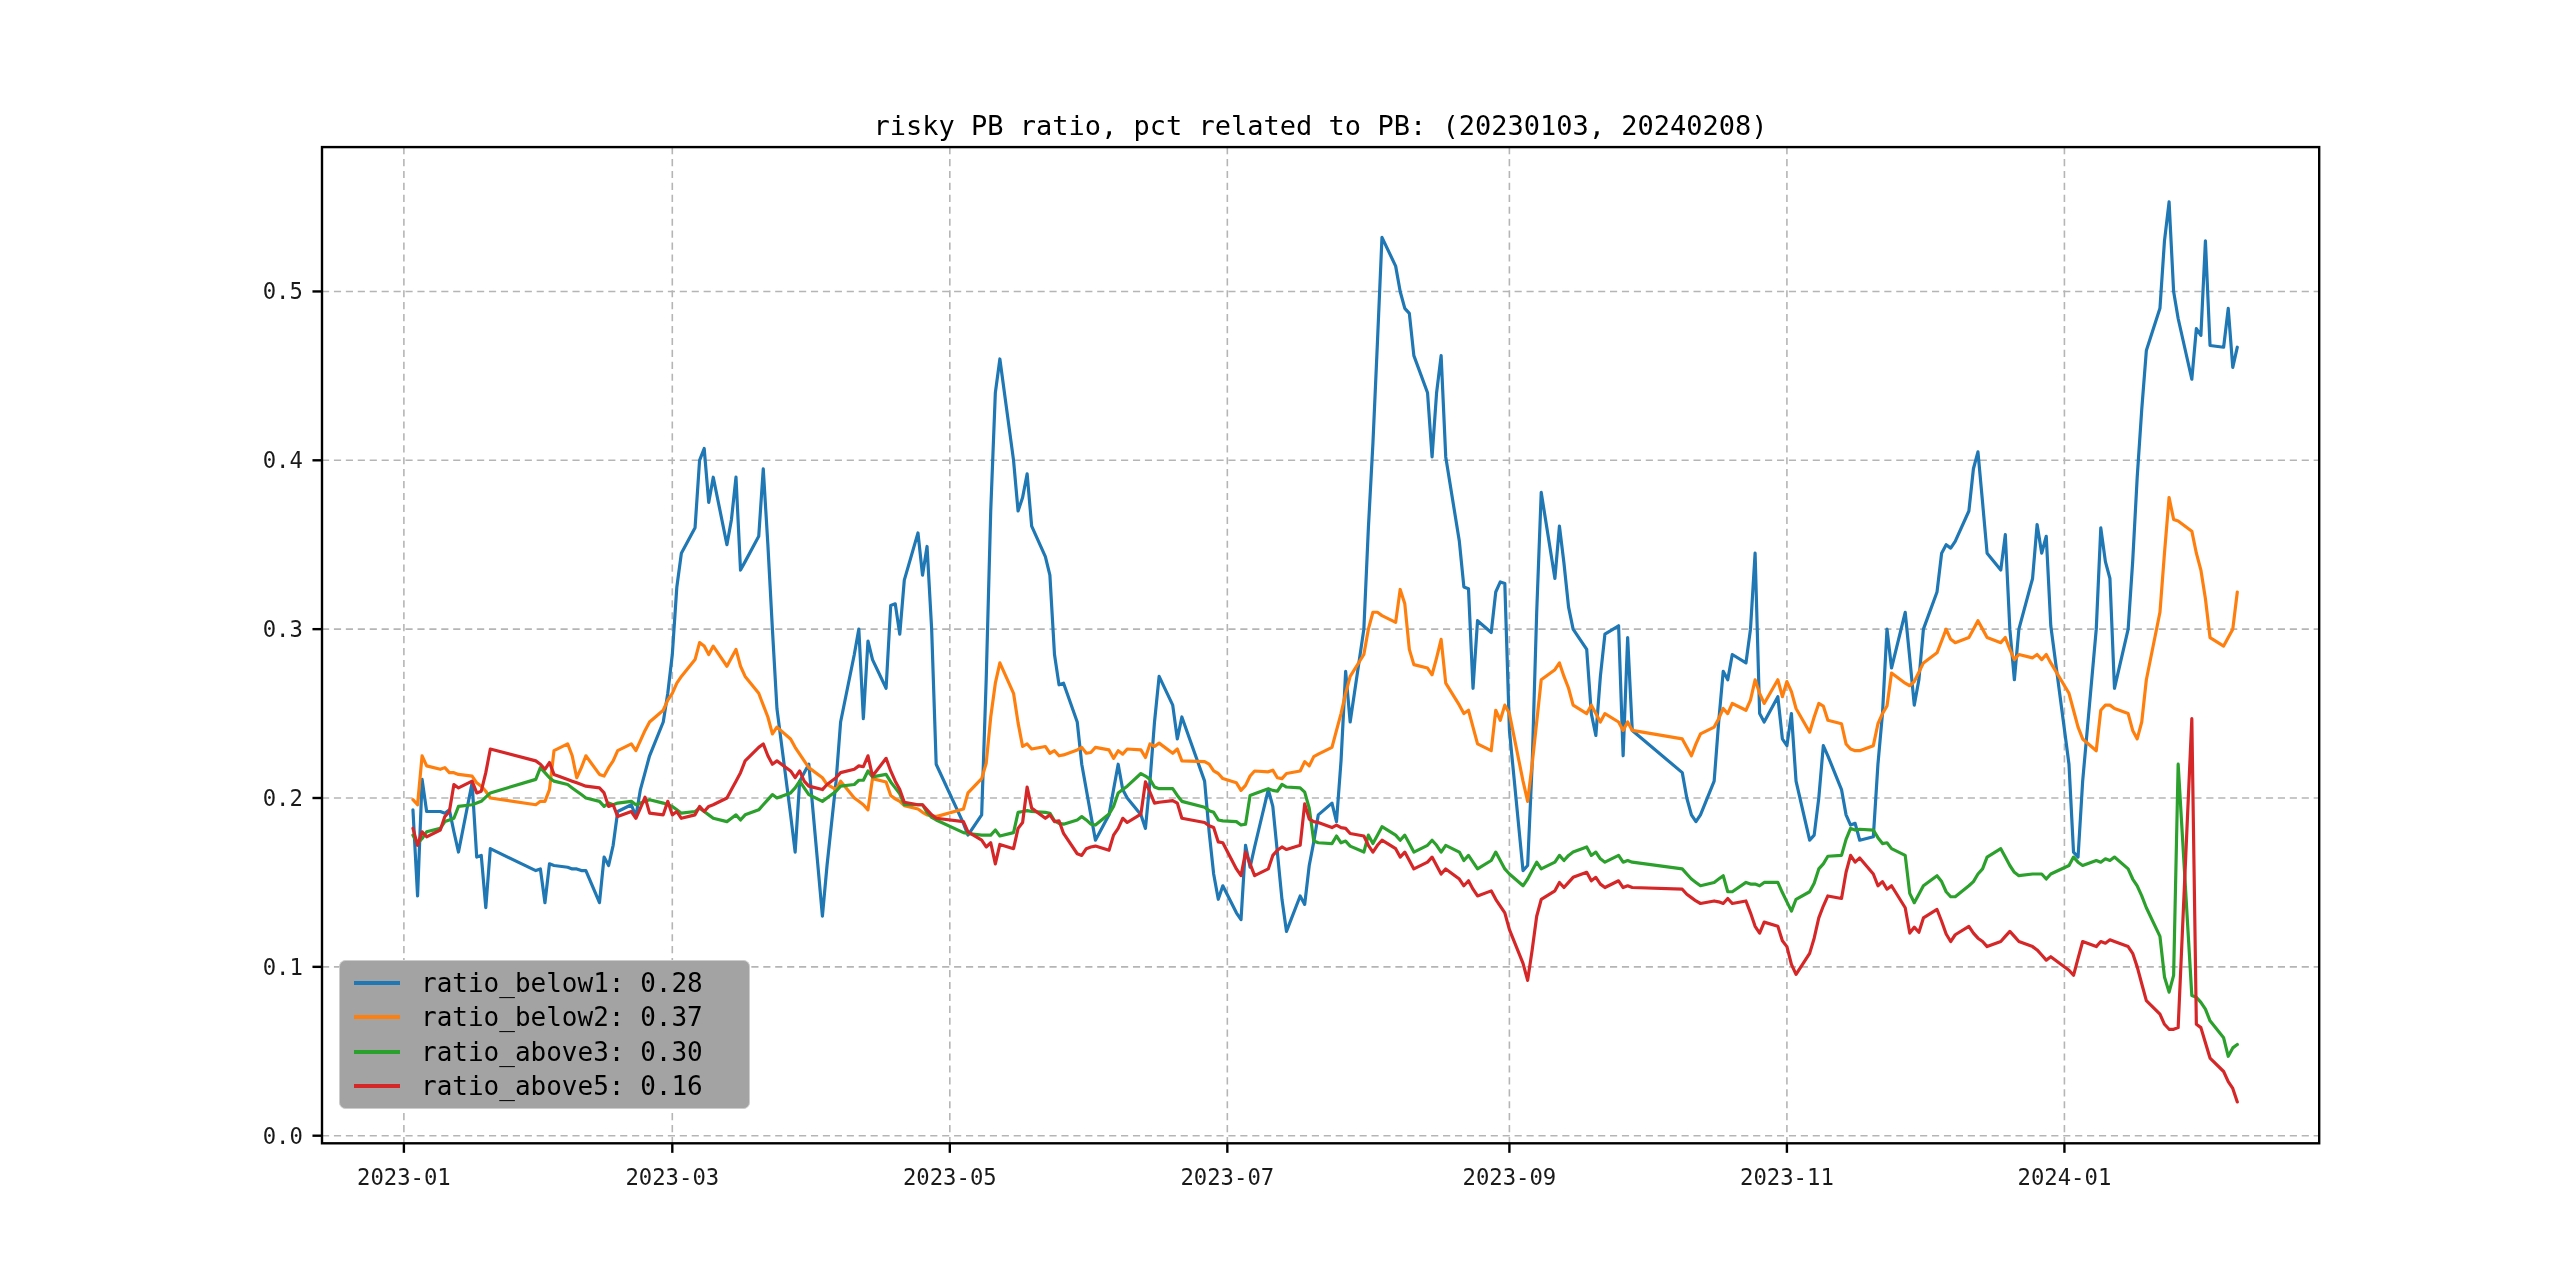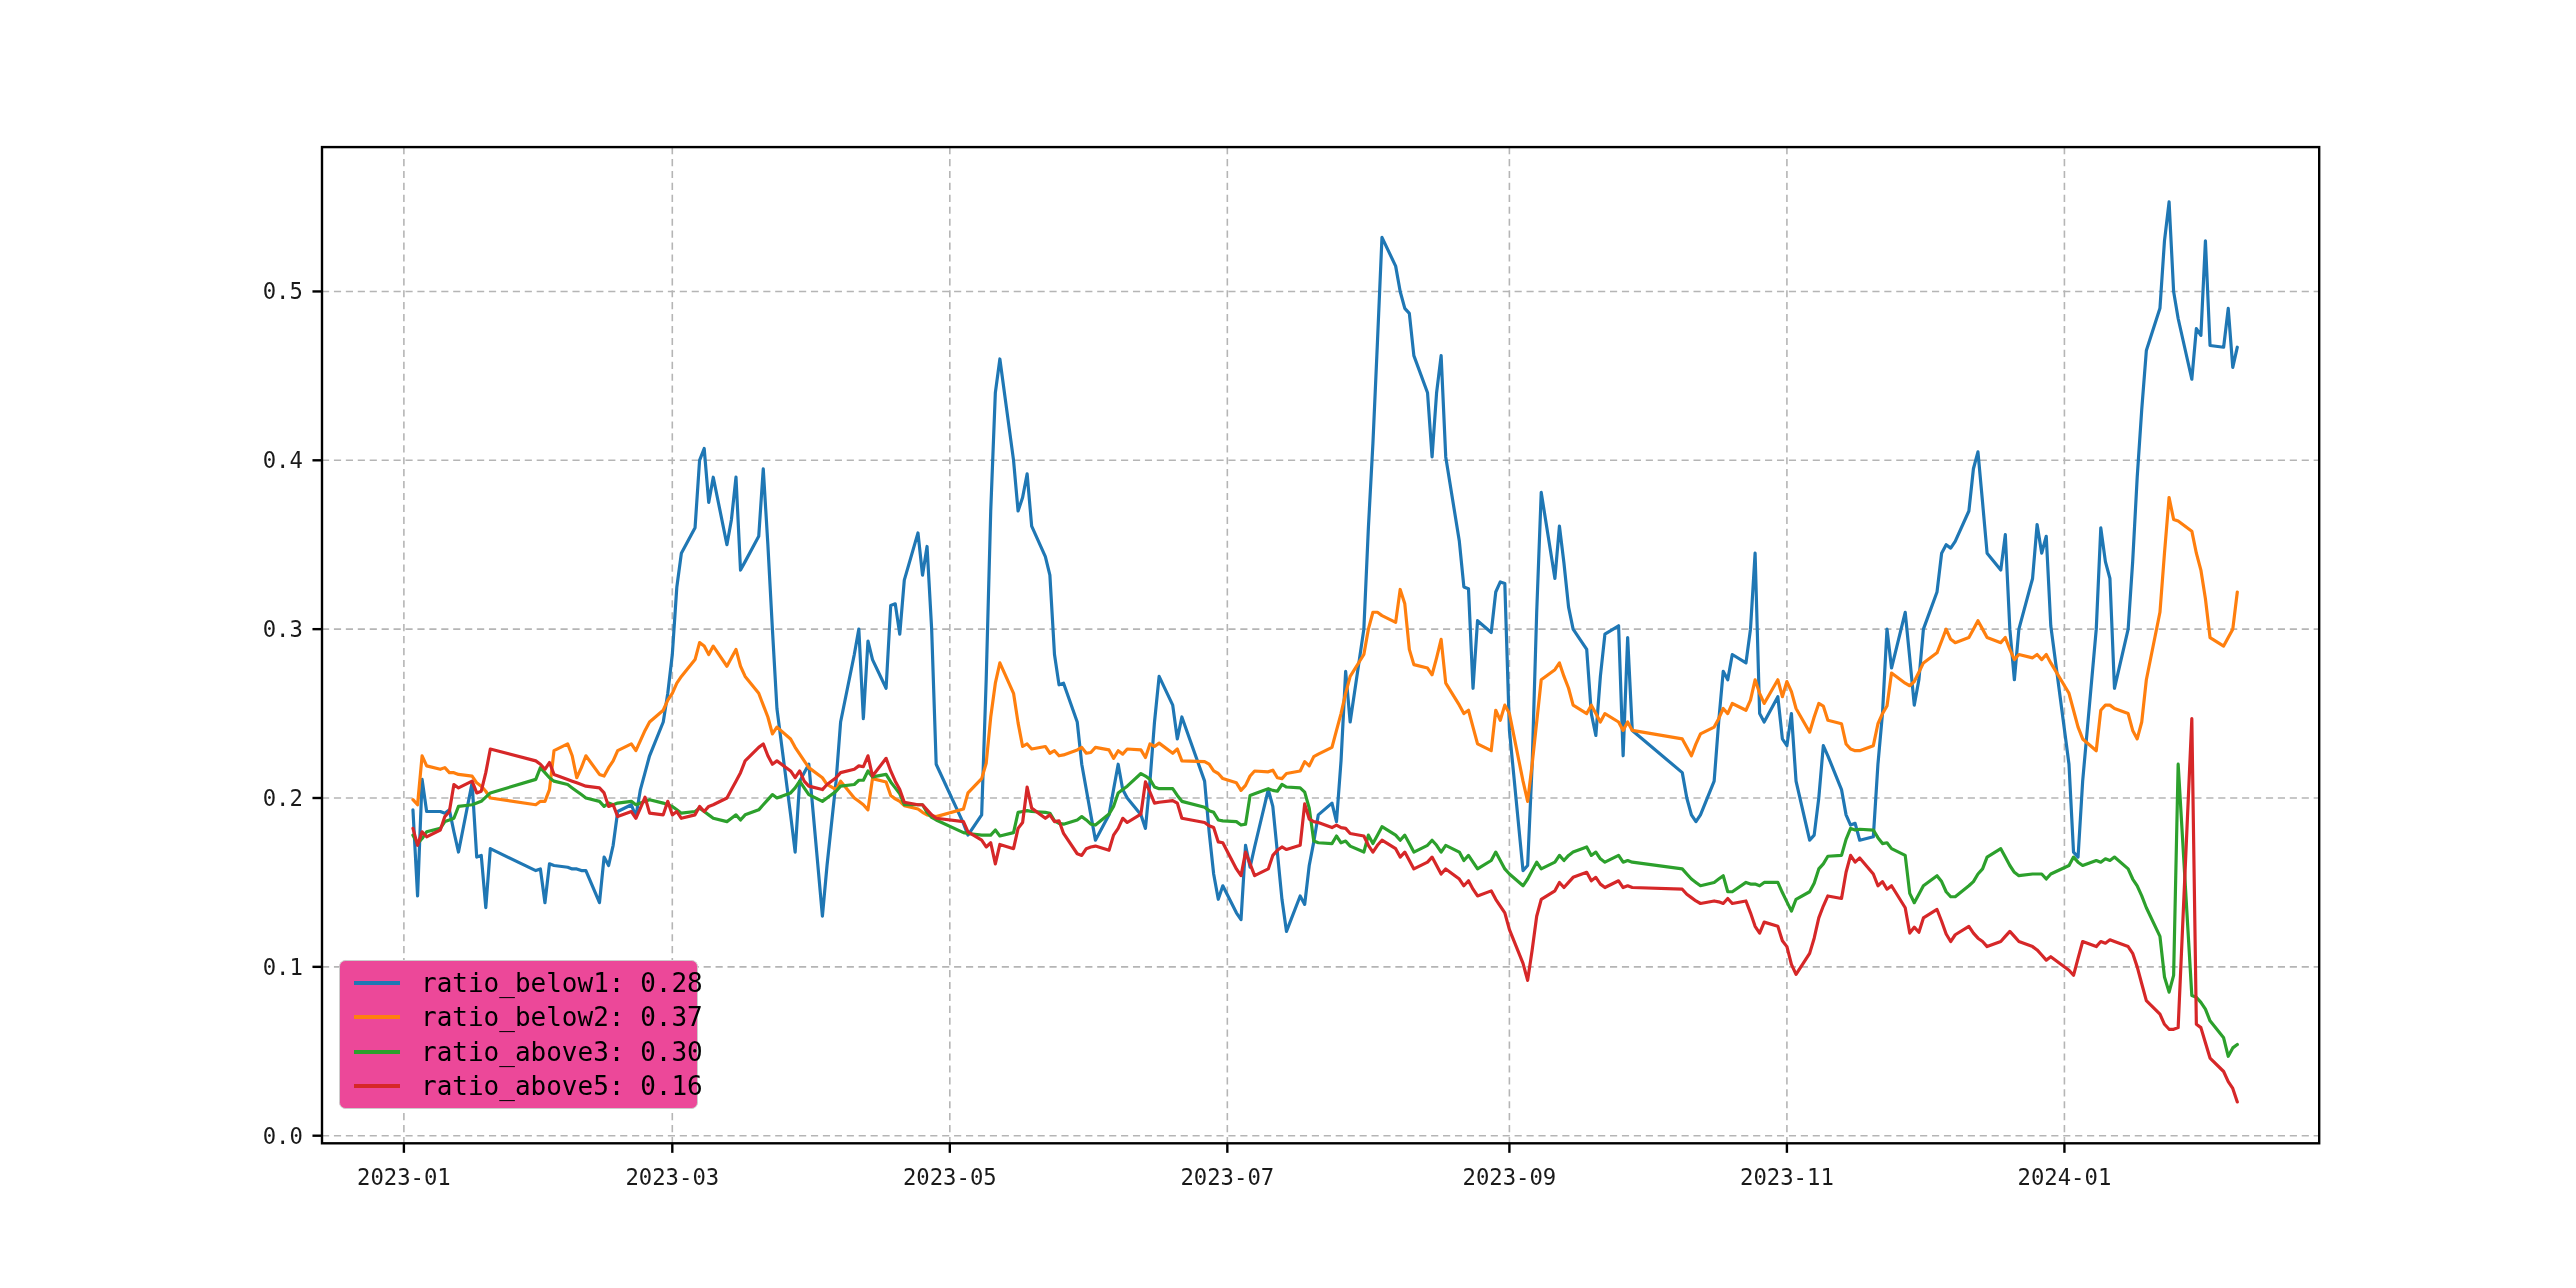--- a/index.html
+++ b/index.html
@@ -1,22 +1,22 @@
 <!DOCTYPE html>
 <html style="font-size:12.7px"><head>
 <meta charset="utf-8">
 <style>
   html,body{margin:0;padding:0;background:#ffffff;}
   body{width:2576px;height:1288px;position:relative;font-family:"DejaVu Sans Mono","Liberation Mono",monospace;}
   .figure{position:absolute;left:0;top:0;width:2576px;height:1288px;background:#ffffff;}
   #chart-svg{position:absolute;left:0;top:0;}
   .chart-title{position:absolute;left:322px;top:110px;width:1997px;text-align:center;
     font-size:27px;color:#000;letter-spacing:0px;white-space:pre;}
-  .legend{position:absolute;left:339px;top:960px;width:359px;height:149px;
-    background:#ec4899;border:1.6px solid #cccccc;border-radius:6.4px;box-sizing:border-box;
+  .legend{position:absolute;left:339px;top:960px;width:411px;height:149px;
+    background:#a3a3a3;border:1.6px solid #cccccc;border-radius:6.4px;box-sizing:border-box;
     display:flex;flex-direction:column;justify-content:space-around;padding:4.8px 0;}
   .legend-row{display:flex;align-items:center;height:33px;}
   .legend-swatch{width:46px;height:0;border-top:4px solid #000;margin-left:14.3px;margin-right:20.7px;flex:none;}
   .legend-label{font-size:26px;color:#000;white-space:pre;}
 </style>
 </head>
 <body>
 
 <div class="figure">
   <svg id="chart-svg" width="2576" height="1288" viewBox="0 0 3240 1620">
@@ -58,20 +58,21 @@
       <text x="381" y="1226.0703389830508" text-anchor="end" font-size="28px" fill="#1a1a1a" font-family="&quot;DejaVu Sans Mono&quot;,&quot;Liberation Mono&quot;,monospace">0.1</text>
       <line x1="393" x2="405" y1="1003.6974576271186" y2="1003.6974576271186" stroke="#000000" stroke-width="3"></line>
       <text x="381" y="1013.6974576271186" text-anchor="end" font-size="28px" fill="#1a1a1a" font-family="&quot;DejaVu Sans Mono&quot;,&quot;Liberation Mono&quot;,monospace">0.2</text>
       <line x1="393" x2="405" y1="791.3245762711864" y2="791.3245762711864" stroke="#000000" stroke-width="3"></line>
       <text x="381" y="801.3245762711864" text-anchor="end" font-size="28px" fill="#1a1a1a" font-family="&quot;DejaVu Sans Mono&quot;,&quot;Liberation Mono&quot;,monospace">0.3</text>
       <line x1="393" x2="405" y1="578.951694915254" y2="578.951694915254" stroke="#000000" stroke-width="3"></line>
       <text x="381" y="588.951694915254" text-anchor="end" font-size="28px" fill="#1a1a1a" font-family="&quot;DejaVu Sans Mono&quot;,&quot;Liberation Mono&quot;,monospace">0.4</text>
       <line x1="393" x2="405" y1="366.57881355932204" y2="366.57881355932204" stroke="#000000" stroke-width="3"></line>
       <text x="381" y="376.57881355932204" text-anchor="end" font-size="28px" fill="#1a1a1a" font-family="&quot;DejaVu Sans Mono&quot;,&quot;Liberation Mono&quot;,monospace">0.5</text>
     </svg>
+  <div class="chart-title">risky PB ratio, pct related to PB: (20230103, 20240208)</div>
   <div class="legend">
     <div class="legend-row">
       <span class="legend-swatch" style="border-top-color: rgb(31, 119, 180);"></span>
       <span class="legend-label">ratio_below1: 0.28</span>
     </div>
     <div class="legend-row">
       <span class="legend-swatch" style="border-top-color: rgb(255, 127, 14);"></span>
       <span class="legend-label">ratio_below2: 0.37</span>
     </div>
     <div class="legend-row">

